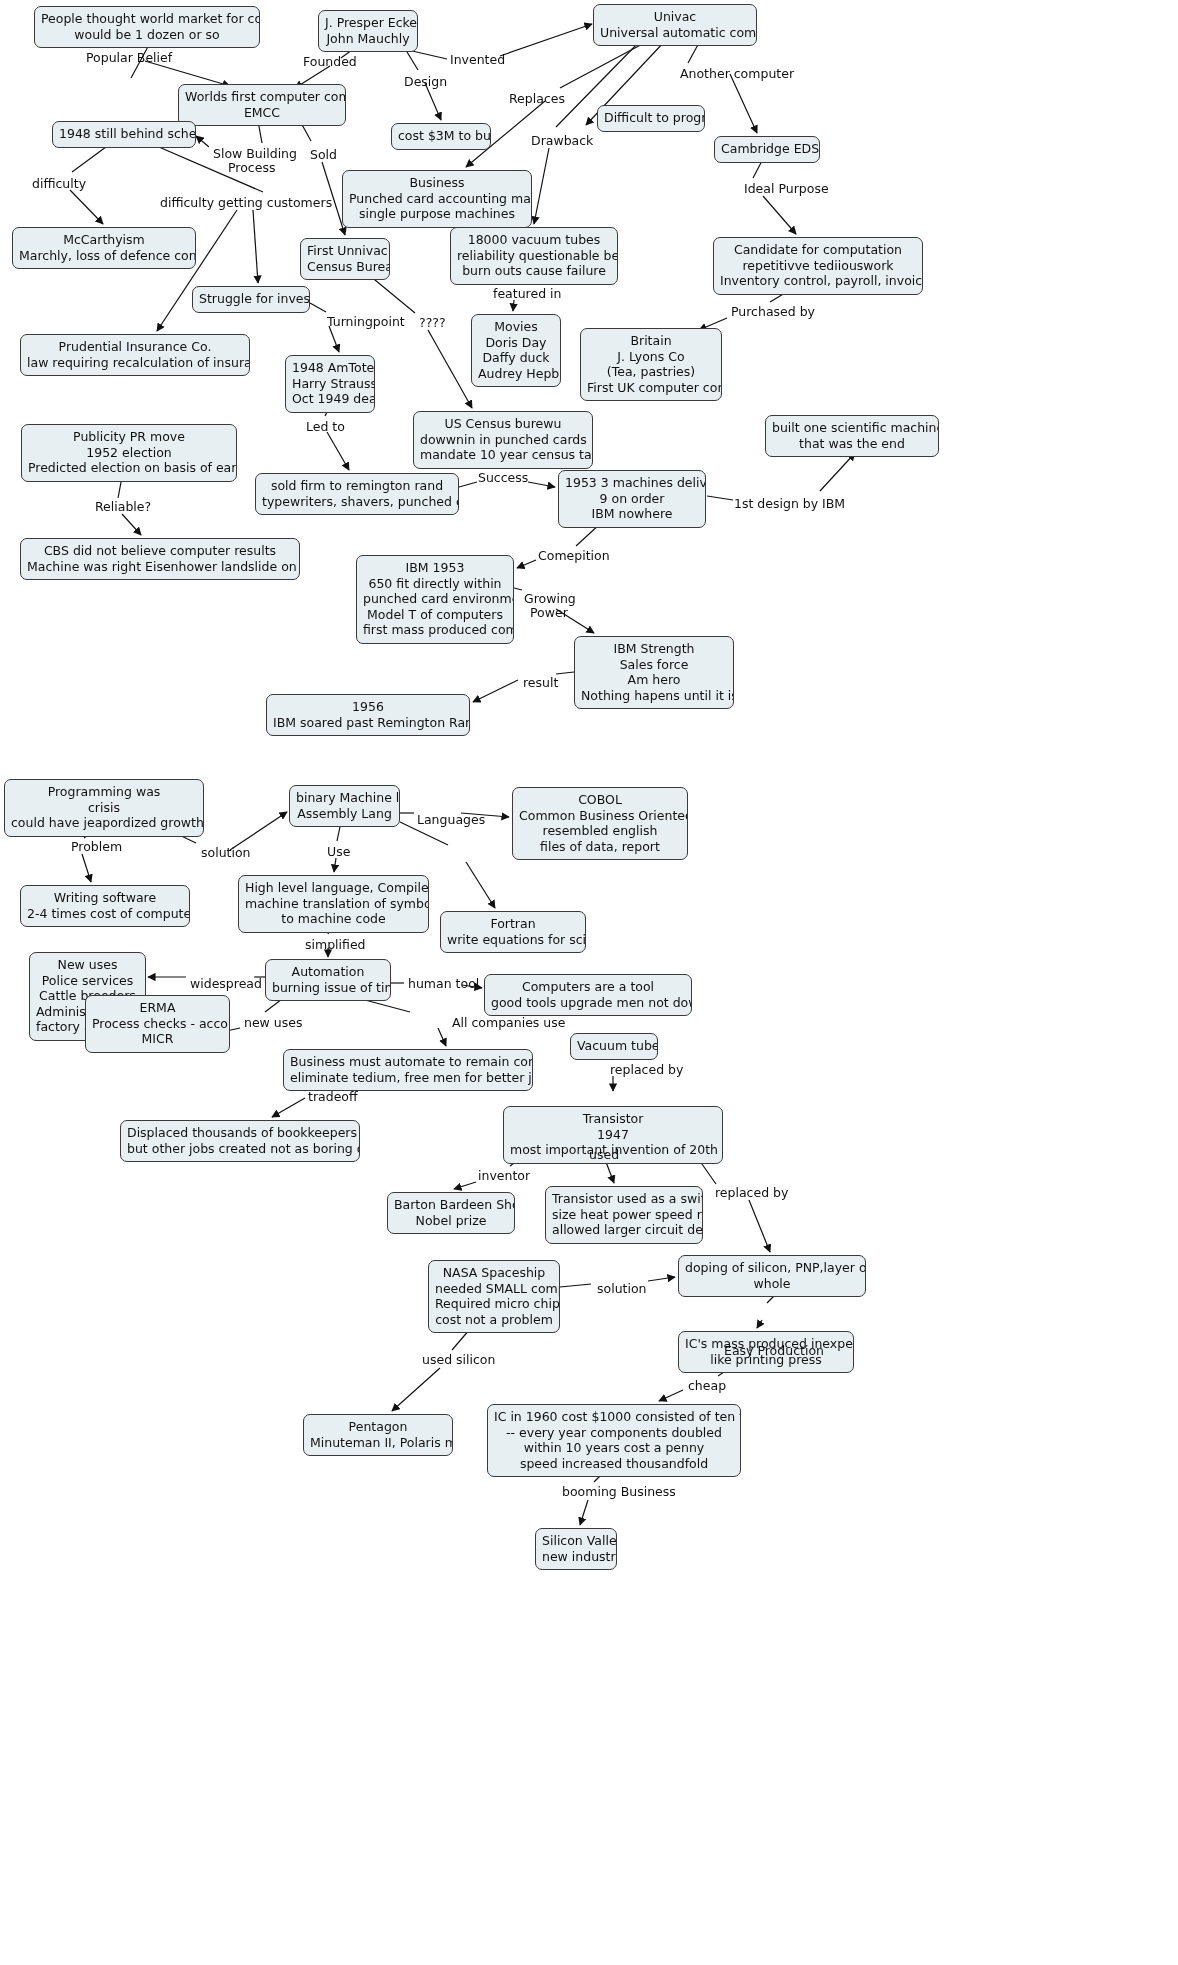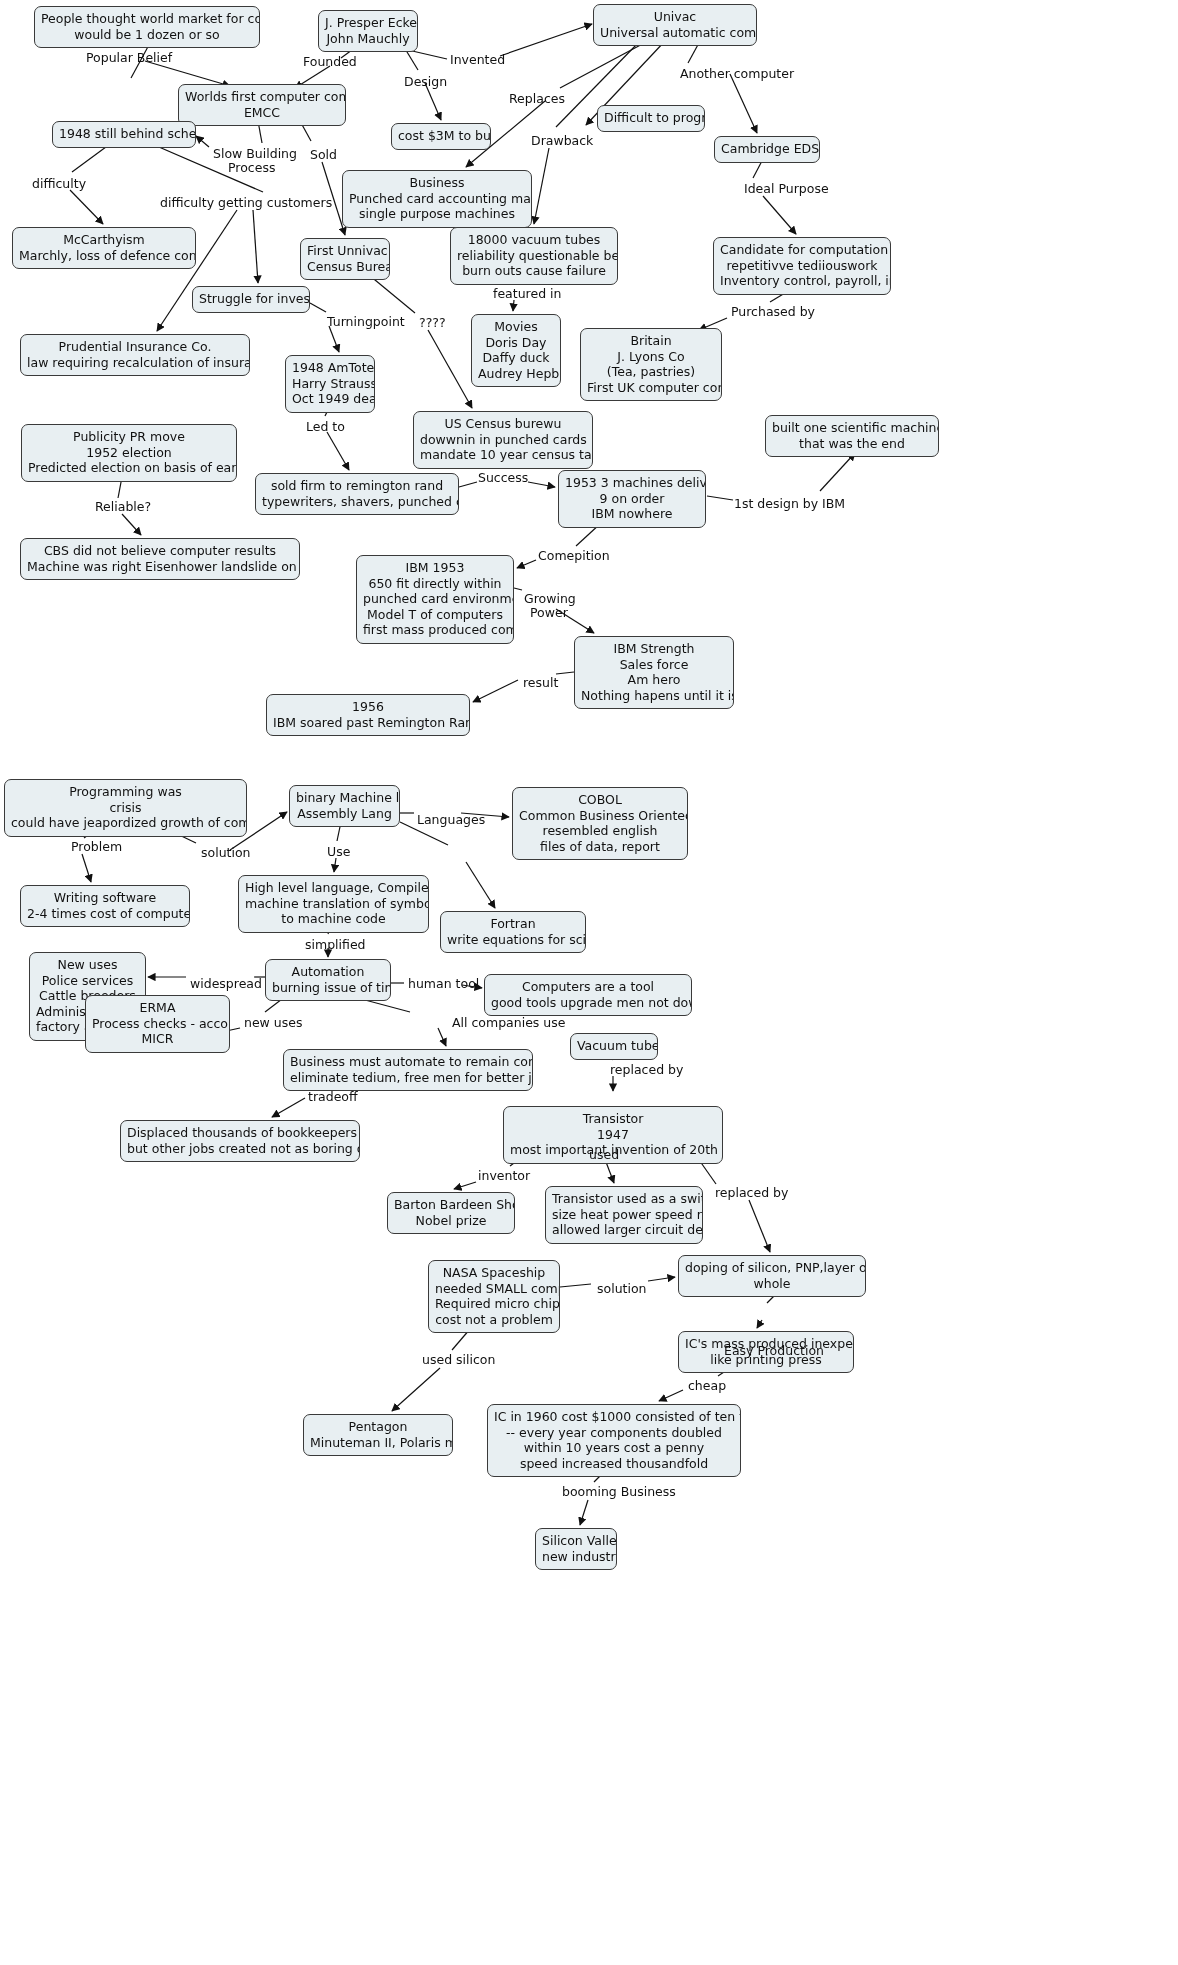--- a/index.html
+++ b/index.html
@@ -242,21 +242,21 @@
       </div>
       <div class="node" style="left: 300px; top: 238px; width: 90px; min-height: 36px;">
         <span class="ln">First Unnivac</span>
         <span class="ln">Census Bureau</span>
       </div>
       <div class="node" style="left: 450px; top: 227px; width: 168px; min-height: 52px;">
         <span class="ln">18000 vacuum tubes</span>
         <span class="ln">reliability questionable because</span>
         <span class="ln">burn outs cause failure</span>
       </div>
-      <div class="node" style="left: 713px; top: 237px; width: 178px; min-height: 52px; text-align: center;">
+      <div class="node" style="left: 713px; top: 237px; width: 210px; min-height: 52px; text-align: center;">
         <span class="ln">Candidate for computation</span>
         <span class="ln">repetitivve tediiouswork</span>
         <span class="ln">Inventory control, payroll, invoicing</span>
       </div>
       <div class="node" style="left: 192px; top: 286px; width: 118px; min-height: 22px;">
         <span class="ln">Struggle for investors</span>
       </div>
       <div class="node" style="left: 471px; top: 314px; width: 90px; min-height: 68px;">
         <span class="ln">Movies</span>
         <span class="ln">Doris Day</span>
@@ -315,21 +315,21 @@
       <div class="node" style="left: 574px; top: 636px; width: 160px; min-height: 60px;">
         <span class="ln">IBM Strength</span>
         <span class="ln">Sales force</span>
         <span class="ln">Am hero</span>
         <span class="ln">Nothing hapens until it is sold</span>
       </div>
       <div class="node" style="left: 266px; top: 694px; width: 204px; min-height: 36px;">
         <span class="ln">1956</span>
         <span class="ln">IBM soared past Remington RandUnivac</span>
       </div>
-      <div class="node" style="left: 4px; top: 779px; width: 243px; min-height: 52px;">
+      <div class="node" style="left: 4px; top: 779px; width: 200px; min-height: 52px;">
         <span class="ln">Programming was</span>
         <span class="ln">crisis</span>
         <span class="ln">could have jeapordized growth of computyter ind</span>
       </div>
       <div class="node" style="left: 289px; top: 785px; width: 111px; min-height: 36px;">
         <span class="ln">binary Machine lang</span>
         <span class="ln">Assembly Lang</span>
       </div>
       <div class="node" style="left: 512px; top: 787px; width: 176px; min-height: 68px; text-align: center;">
         <span class="ln">COBOL</span>

